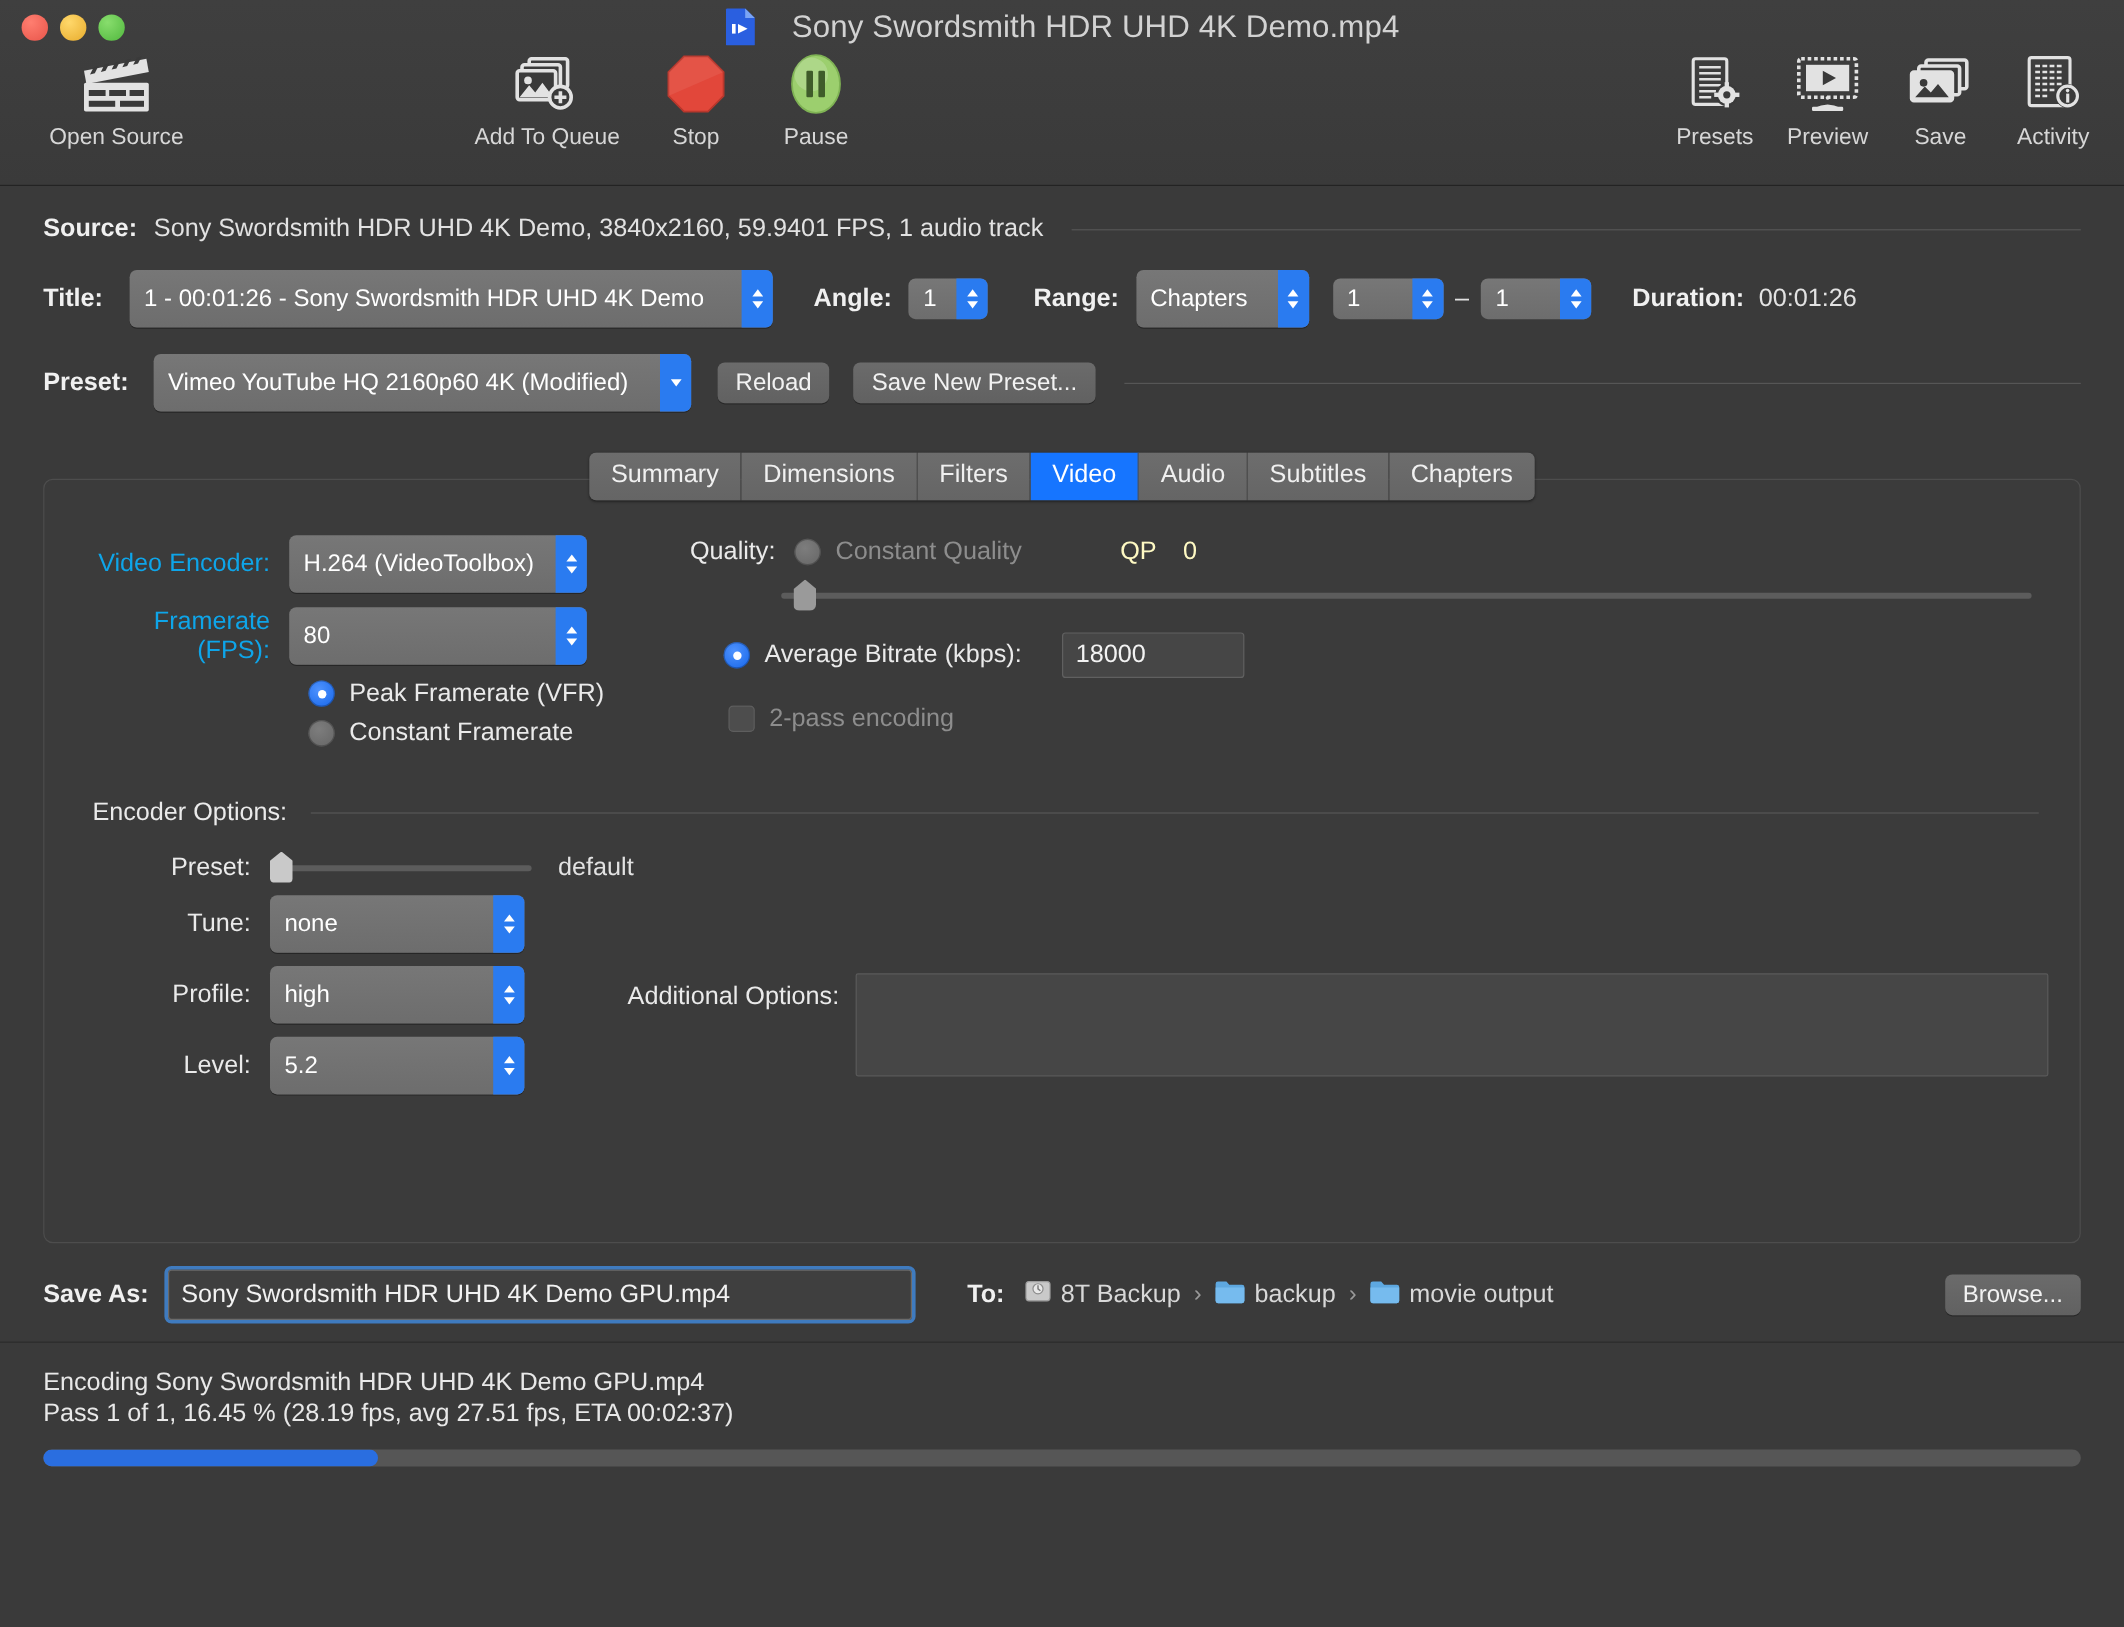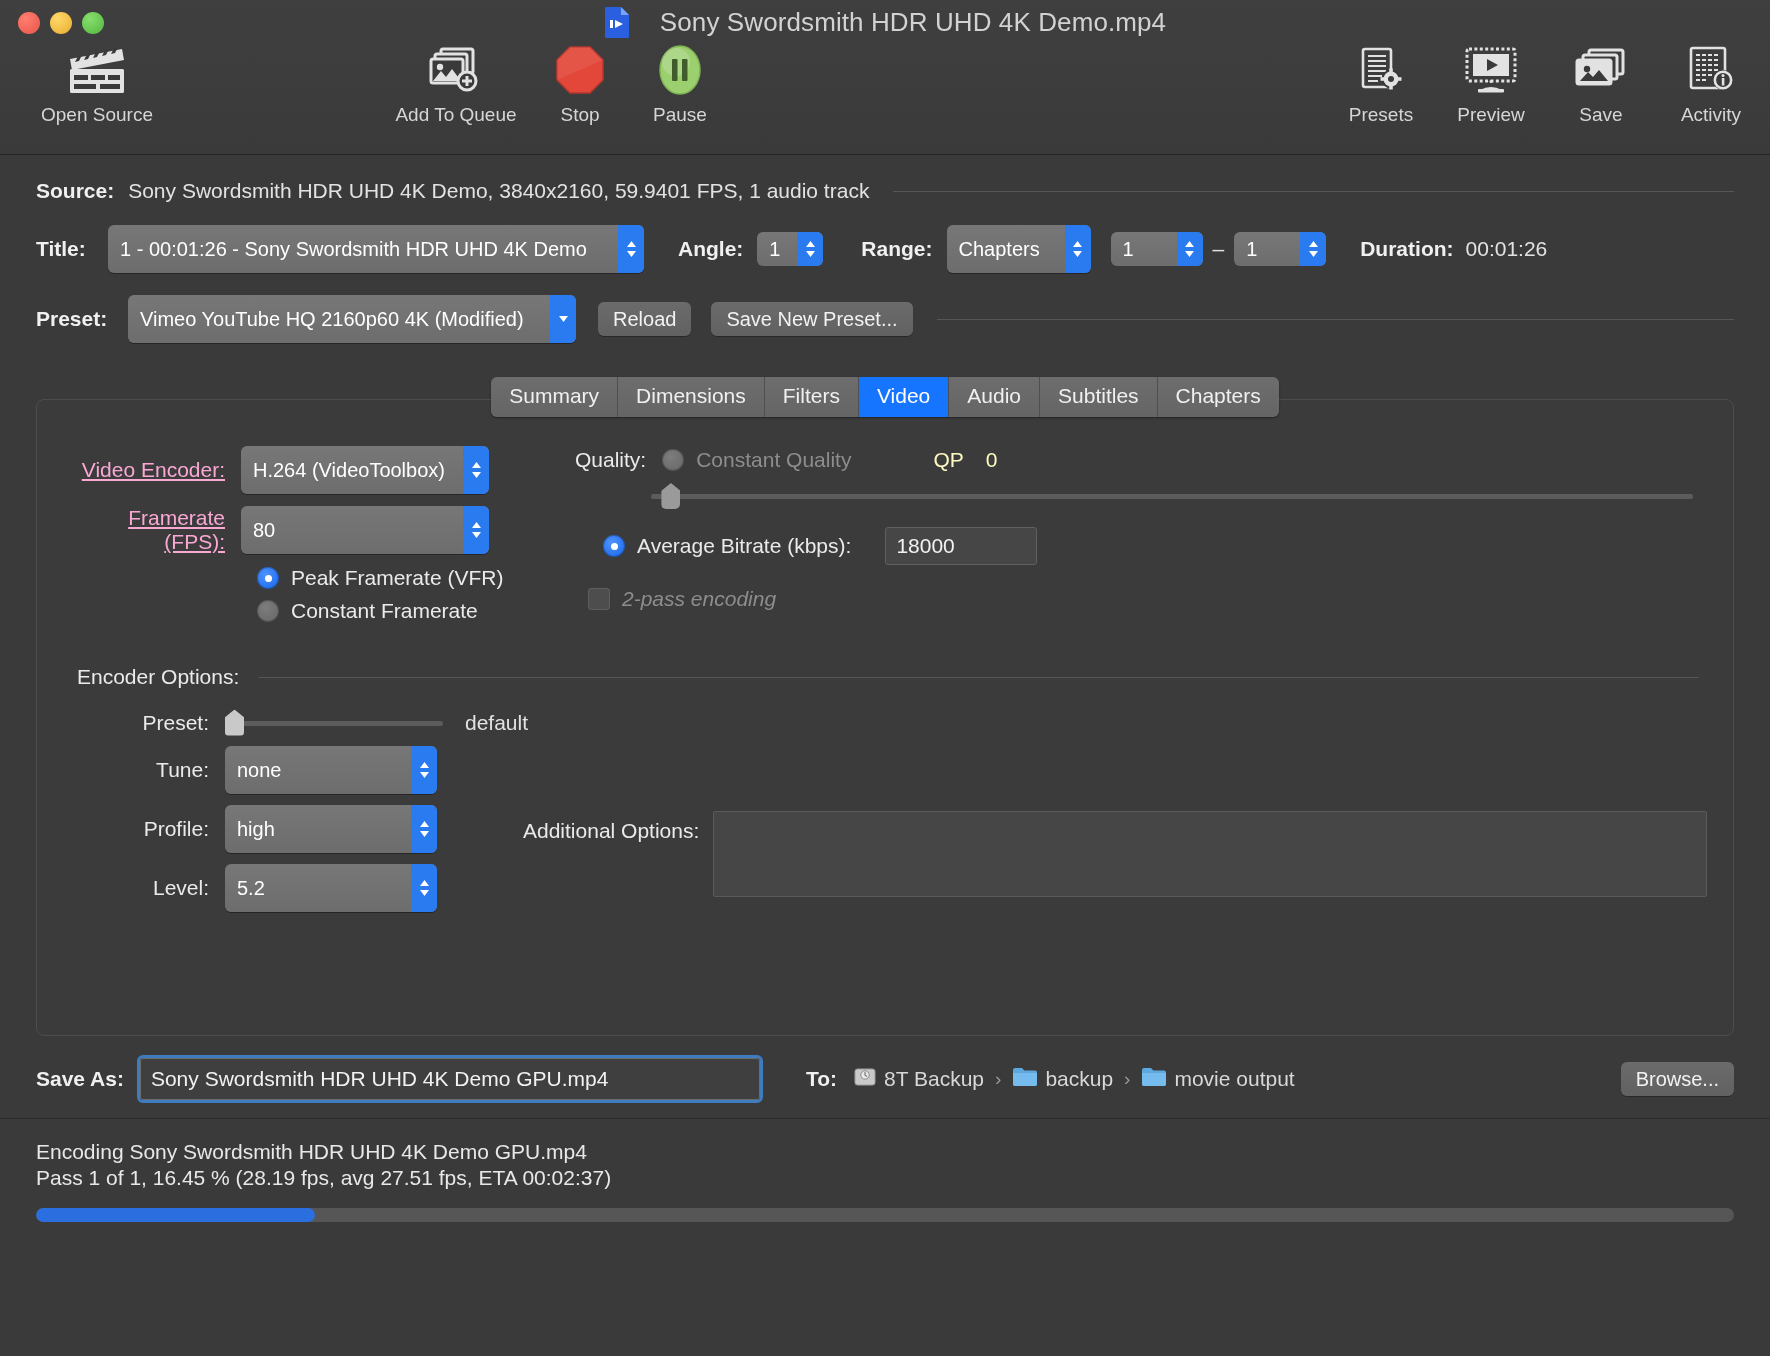--- a/index.html
+++ b/index.html
@@ -49,21 +49,21 @@
     height: 105px;
     display: flex; align-items: flex-start;
   }
   .tb-item {
     display: flex; flex-direction: column; align-items: center; justify-content: flex-start;
     gap: 6px; color: #d6d6d6; font-size: 19px; cursor: default;
     min-width: 74px;
   }
   .tb-icon { height: 56px; display: flex; align-items: center; justify-content: center; }
   .tb-left { display:flex; gap: 0px; align-items: flex-start; padding-left: 22px; }
-  .tb-right { display:flex; gap: 36px; align-items: flex-end; margin-left: auto; padding-right: 22px; }
+  .tb-right { display:flex; gap: 20px; align-items: flex-end; margin-left: auto; padding-right: 22px; }
   .tb-spacer { width: 210px; }
 
   
   .srcblock { padding: 18px 36px 0 36px; flex: none; }
   .row { display: flex; align-items: center; }
   .row.source { margin-top: 6px; }
   .lbl-bold { font-weight: bold; font-size: 21px; color: #f0f0f0; }
   .lbl-norm { font-size: 21px; color: #e2e2e2; }
   .src-text { margin-left: 14px; font-size: 21px; color: #e2e2e2; white-space: nowrap; }
   .hr-line { flex: 1; height: 1px; background: #565656; margin-left: 24px; }
@@ -155,21 +155,21 @@
     height: 637px;
     position: relative;
     padding: 46px 26px 0 26px;
   }
 
   .vgrid { display: flex; }
   .col-left { width: 512px; flex: none; }
   .col-right { flex: 1; padding-top: 2px; }
 
   .frow { display: flex; align-items: center; margin-bottom: 12px; }
-  .flabel { width: 178px; text-align: right; padding-right: 16px; font-size: 21px; color: #f9a8d4; text-decoration: underline; }
+  .flabel { width: 178px; text-align: right; padding-right: 16px; font-size: 21px; color: #0ea5e9; }
 
   .radio-row { display: flex; align-items: center; gap: 12px; margin: 9px 0 0 194px; }
   .radio {
     width: 22px; height: 22px; border-radius: 50%;
     background: radial-gradient(circle at 40% 35%, #7d7d7d, #656565);
     box-shadow: inset 0 0 0 1px rgba(0,0,0,.25);
     display: flex; align-items: center; justify-content: center;
     flex: none;
   }
   .radio.on { background: radial-gradient(circle at 40% 35%, #4f93ff, #1464e8); }
@@ -194,21 +194,21 @@
 
   .bitrate-row { display: flex; align-items: center; gap: 12px; margin-top: 28px; }
   .textfield {
     background: #464646;
     border: 1px solid #606060;
     border-radius: 3px;
     color: #f2f2f2; font-size: 21px;
     padding: 6px 10px;
     width: 152px;
   }
-  .checkbox-row { display: flex; align-items: center; gap: 12px; margin-top: 22px; margin-left: 13px; font-style: italic; }
+  .checkbox-row { display: flex; align-items: center; gap: 12px; margin-top: 22px; margin-left: 32px; }
   .checkbox {
     width: 22px; height: 22px; border-radius: 4px;
     background: #4d4d4d; box-shadow: inset 0 0 0 1px #5e5e5e;
     flex: none;
   }
 
   .section-head { display: flex; align-items: center; margin: 42px 0 0 14px; }
   .section-head .t { font-size: 21px; color: #eaeaea; white-space: nowrap; }
   .section-head .l { flex: 1; height: 1px; background: #565656; margin-left: 20px; margin-right: 8px; }
 

